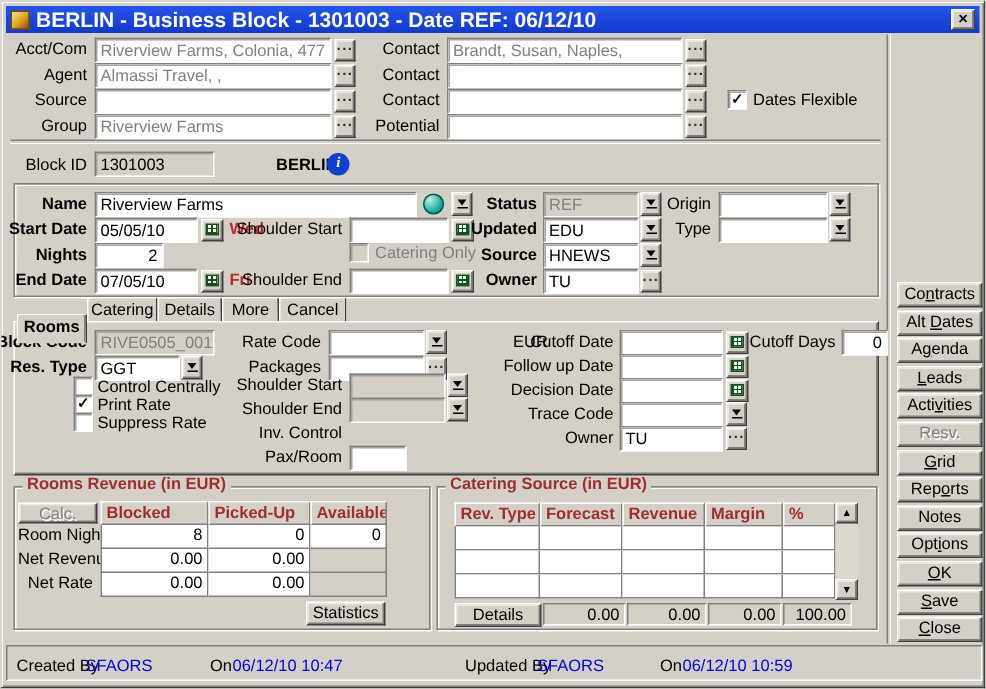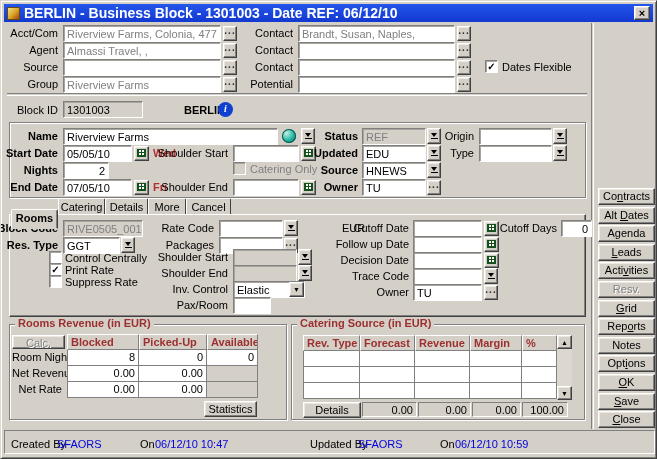--- a/index.html
+++ b/index.html
@@ -293,24 +293,20 @@
     </div>
 
   <span class="lb z2" style="right:247px;top:269px;">Trace Code</span>
   <div class="fld z2" style="left:412px;top:267px;width:69px;"></div>
   <div class="lov b3 z2" style="left:483px;top:267px;">
       <span class="tri"></span>
       <span class="bar"></span>
     </div>
 
   <span class="lb z2" style="right:428px;top:282px;">Inv. Control</span>
-  <div class="combo z2" style="left:232px;top:280px;width:72px;">
-    <span>Elastic</span>
-    <span class="cbtn b3">▼</span>
-  </div>
 
   <span class="lb z2" style="right:247px;top:285px;">Owner</span>
   <div class="fld z2" style="left:412px;top:283px;width:69px;">TU</div>
   <div class="dots b3 z2" style="left:483px;top:284px;">...</div>
 
   <span class="lb z2" style="right:428px;top:298px;">Pax/Room</span>
   <div class="fld z2" style="left:232px;top:296px;width:38px;"></div>
 
   <div class="frame" style="left:8px;top:323px;width:278px;height:96px;"></div>
   <span class="gtitle" style="left:14px;top:316px;">Rooms Revenue (in EUR)</span>

